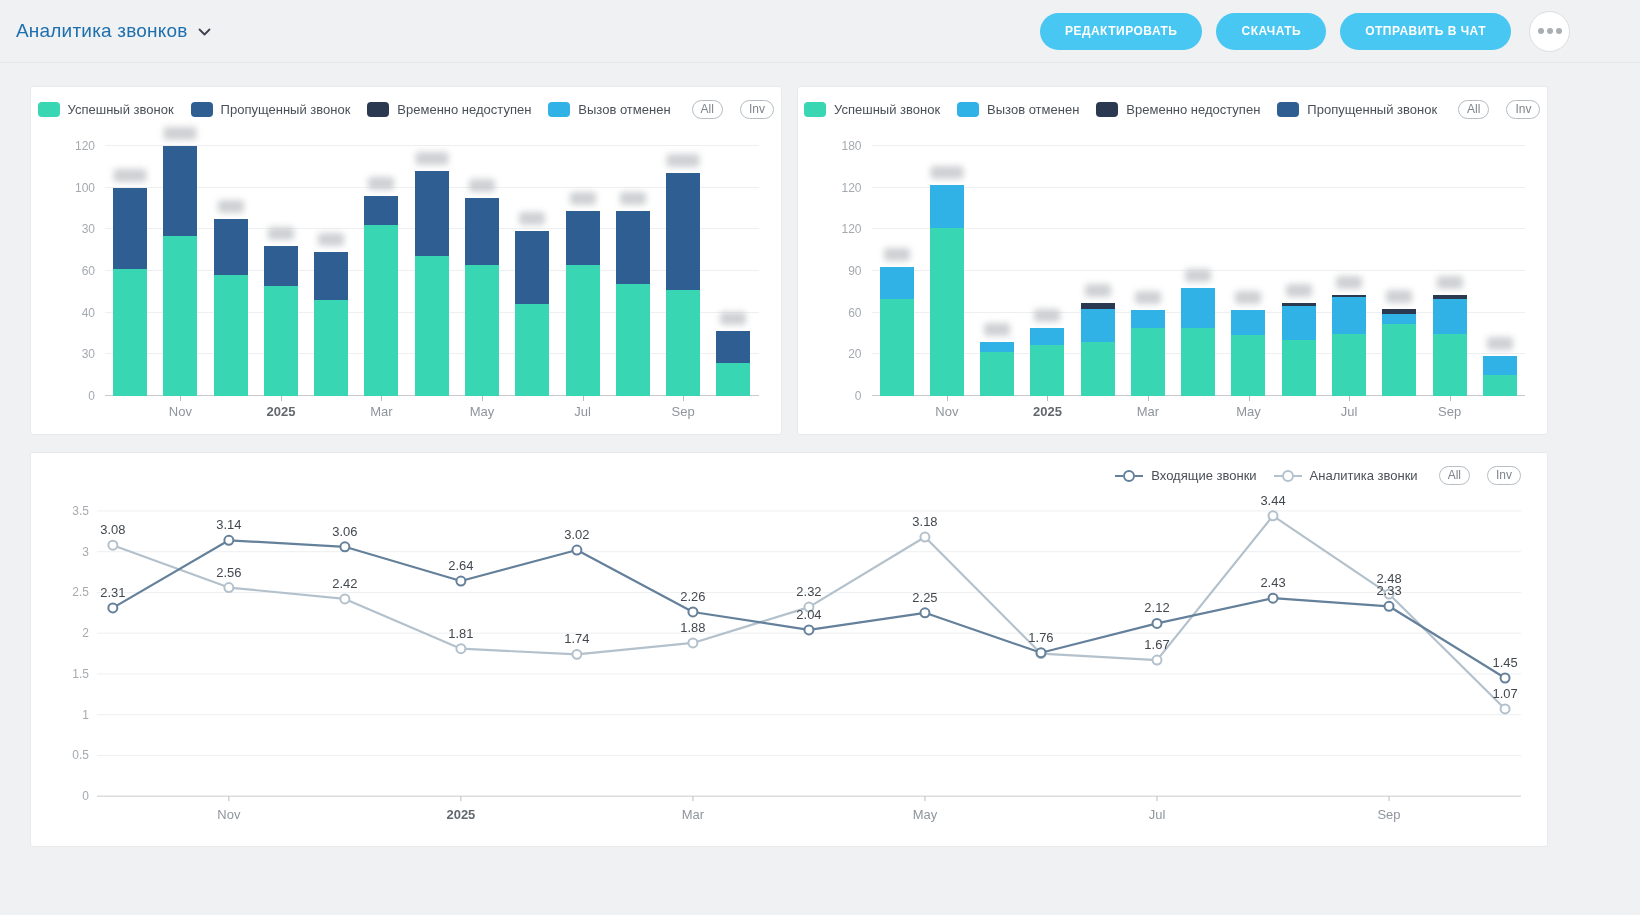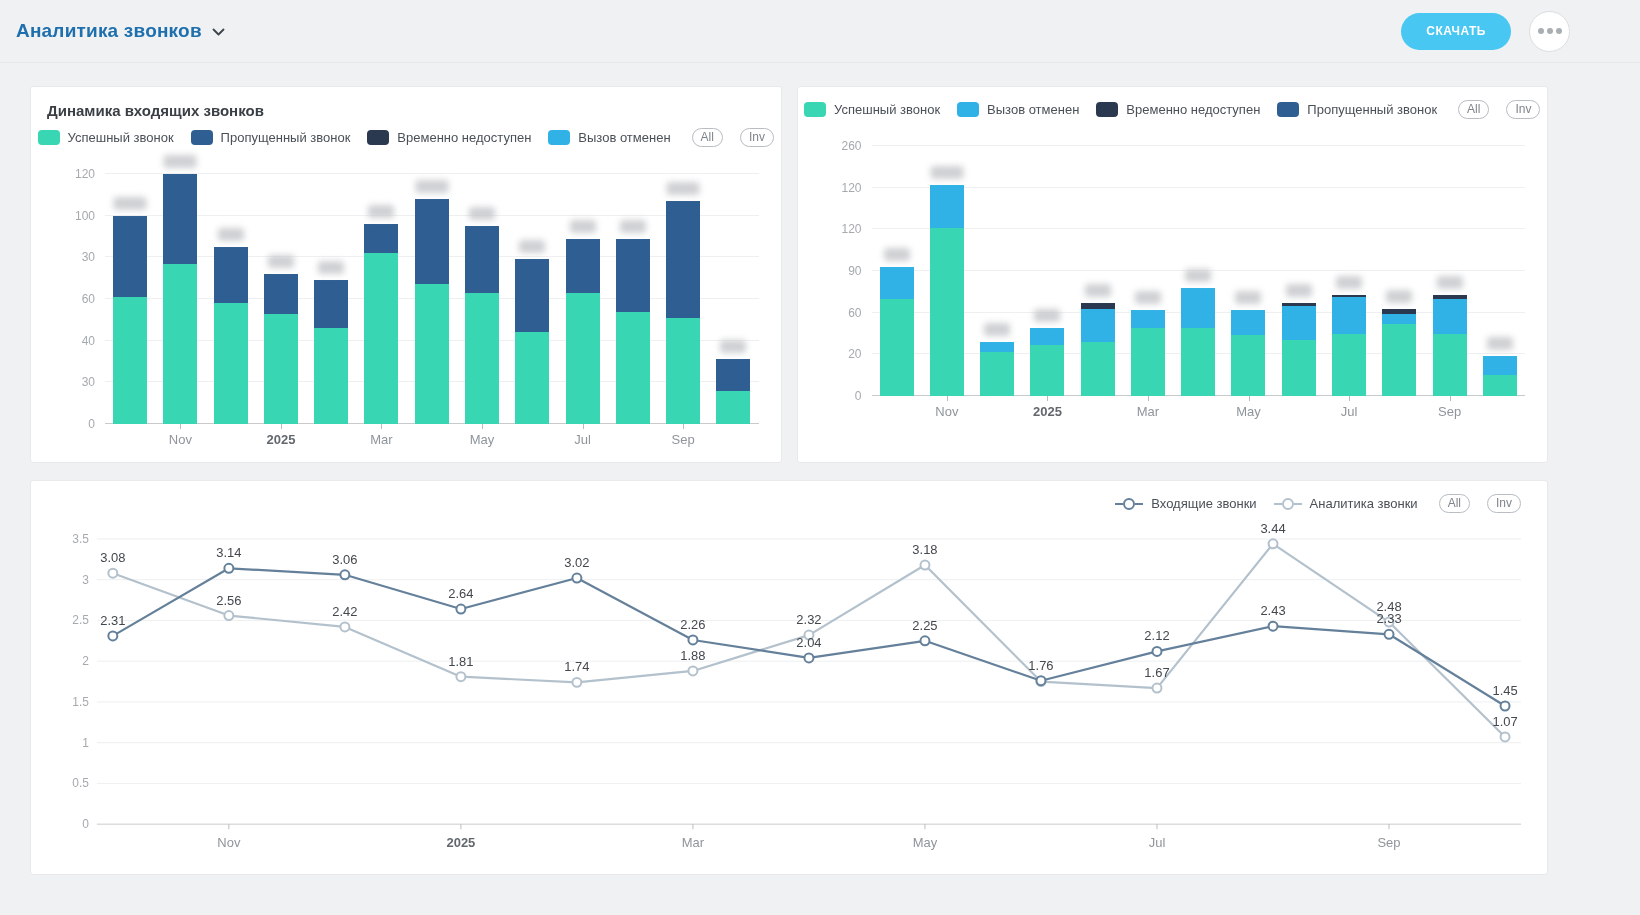--- a/index.html
+++ b/index.html
@@ -6,21 +6,21 @@
   body{
     width:1640px;height:915px;overflow:hidden;
     background:#eff1f3;
     font-family:"Liberation Sans",sans-serif;
     -webkit-font-smoothing:antialiased;
   }
   
   .header{display:flex;align-items:center;justify-content:space-between;
     height:62px;padding:0 70px 0 16px;border-bottom:1px solid #e6e8ea}
   .title-wrap{display:flex;align-items:center;gap:10px;cursor:pointer}
-  .page-title{font-size:19px;font-weight:700;color:#1e6fad;margin:0;letter-spacing:.2px}
+  .page-title{font-size:19px;font-weight:400;color:#1e6fad;margin:0;letter-spacing:.2px}
   .chev{display:flex;align-items:center;margin-top:3px}
   .header-actions{display:flex;align-items:center;gap:14px}
   .hbtn{background:#47c7f2;color:#fff;border:none;border-radius:19px;height:37px;
     padding:0 25px;font-family:inherit;font-weight:700;font-size:12px;letter-spacing:.5px;cursor:pointer}
   .more{width:41px;height:41px;border-radius:50%;background:#fff;border:1px solid #dbdee0;
     display:flex;align-items:center;justify-content:center;gap:3px;cursor:pointer;margin-left:4px}
   .more i{width:6px;height:6px;border-radius:50%;background:#a9aeb3;display:block}
   
   main{padding:23px 92px 0 30px}
   .grid-row{display:flex;gap:15px}
@@ -69,35 +69,36 @@
 <div class="header">
   <div class="title-wrap">
     <h1 class="page-title">Аналитика звонков</h1>
     <span class="chev">
       <svg width="13" height="9" viewBox="0 0 13 9">
           <polyline points="1.5,1.5 6.5,6.5 11.5,1.5" fill="none" stroke="#3c434a" stroke-width="1.8" stroke-linecap="round" stroke-linejoin="round"></polyline>
         </svg>
     </span>
   </div>
   <div class="header-actions">
+    <button class="hbtn">РЕДАКТИРОВАТЬ</button>
     <button class="hbtn">СКАЧАТЬ</button>
+    <button class="hbtn">ОТПРАВИТЬ В ЧАТ</button>
     <button class="more" aria-label="more">
       <span style="display:flex;gap:3px">
           <i></i>
           <i></i>
           <i></i>
         </span>
     </button>
   </div>
 </div>
 
 <main>
   <div class="grid-row">
     <section class="card half">
-      <h2>Динамика входящих звонков</h2>
       <div class="legend" id="legend-incoming">
           <span class="li">
             <span class="sw" style="background:#38d6b2"></span>
             <span>Успешный звонок</span>
           </span>
           <span class="li">
             <span class="sw" style="background:#2f5f92"></span>
             <span>Пропущенный звонок</span>
           </span>
           <span class="li">
@@ -243,21 +244,21 @@
               <span class="ytick" style="bottom:34.666666666666664px">20</span>
               <div class="grid" style="bottom:83.33333333333333px"></div>
               <span class="ytick" style="bottom:76.33333333333333px">60</span>
               <div class="grid" style="bottom:125px"></div>
               <span class="ytick" style="bottom:118px">90</span>
               <div class="grid" style="bottom:166.66666666666666px"></div>
               <span class="ytick" style="bottom:159.66666666666666px">120</span>
               <div class="grid" style="bottom:208.33333333333334px"></div>
               <span class="ytick" style="bottom:201.33333333333334px">120</span>
               <div class="grid" style="bottom:250px"></div>
-              <span class="ytick" style="bottom:243px">260</span>
+              <span class="ytick" style="bottom:243px">180</span>
               <div class="bars">
                 <div class="slot">
                   <div class="seg" style="bottom:0px;height:97.22222222222223px;background:#38d6b2"></div>
                   <div class="seg" style="bottom:97.22222222222223px;height:31.944444444444443px;background:#31b2e6"></div>
                   <div class="blur-label" style="bottom:135.16666666666669px;width:26px"></div>
                 </div>
                 <div class="slot">
                   <div class="seg" style="bottom:0px;height:168.05555555555557px;background:#38d6b2"></div>
                   <div class="seg" style="bottom:168.05555555555557px;height:43.05555555555556px;background:#31b2e6"></div>
                   <div class="blur-label" style="bottom:217.11111111111111px;width:33px"></div>

